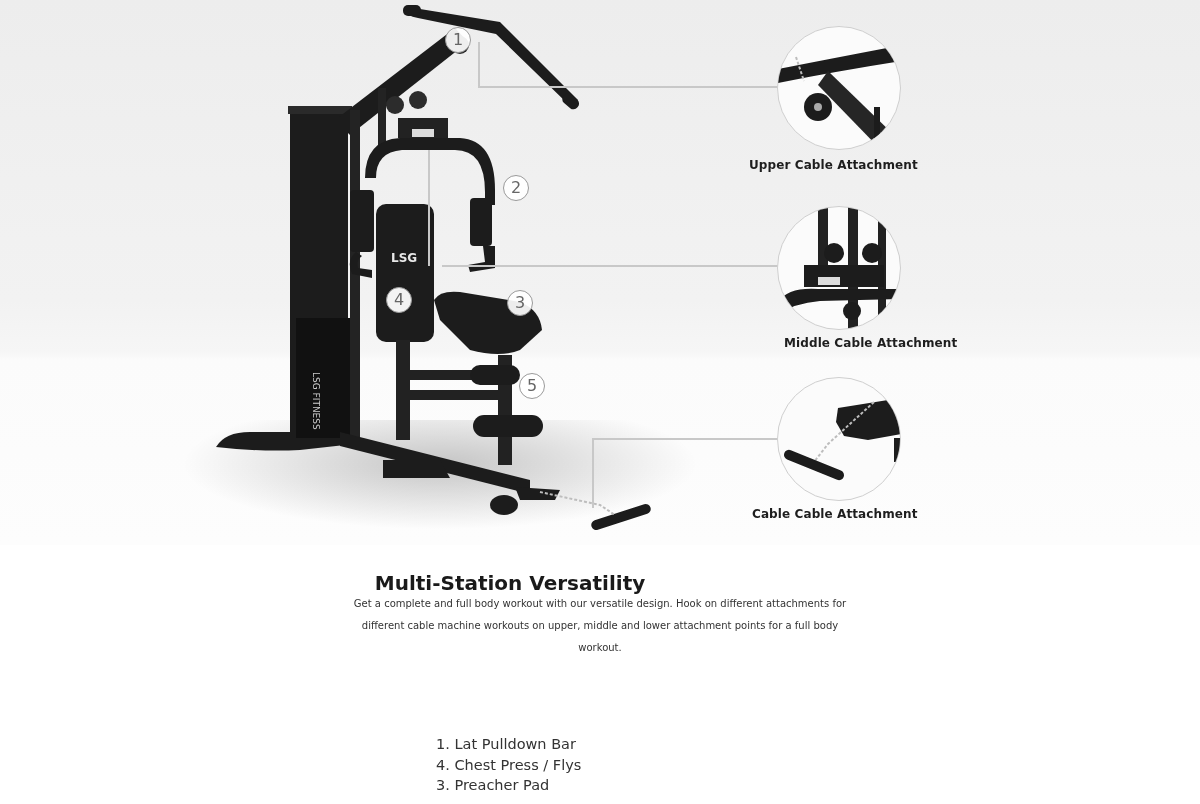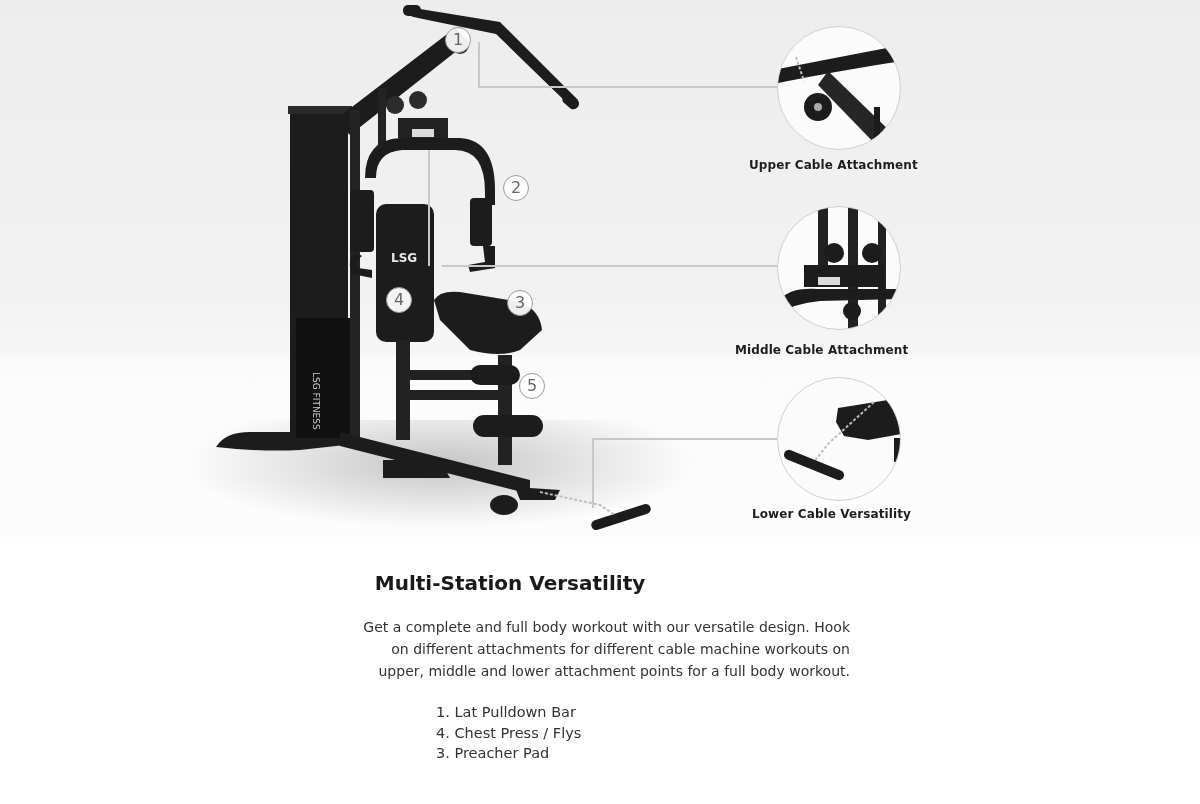--- a/index.html
+++ b/index.html
@@ -36,28 +36,28 @@
     position: absolute; font-size: 12px; font-weight: bold; color: #1e1e1e;
     white-space: nowrap; letter-spacing: 0.1px;
   }
 
   
   .title {
     position: absolute; left: 0; top: 571px; width: 1020px; text-align: center;
     font-size: 20px; font-weight: bold; color: #1a1a1a;
   }
   .desc {
-    position: absolute; left: 350px; top: 616px; width: 500px; text-align: right;
-    font-size: 14px; line-height: 22px; color: #333;
+    position: absolute; left: 350px; top: 593px; width: 500px; text-align: center;
+    font-size: 10px; line-height: 22px; color: #333;
   }
   .features {
     position: absolute; left: 436px; top: 702px; display: flex; gap: 0;
     font-size: 14.5px; line-height: 20.5px; color: #333;
   }
-  .features .col { list-style: none; }
+  .features .col { list-style: none; margin-top: 32px; }
   .features .col1 { width: 172px; }
 </style>
 </head>
 <body>
 
 <div class="hero">
   <div class="floor-shadow"></div>
 
   <svg class="machine" width="1200" height="545" viewBox="0 0 1200 545">
     <g fill="#1c1c1c" stroke="none">
@@ -148,31 +148,31 @@
       <rect x="70" y="0" width="10" height="124" fill="#222"></rect>
       <rect x="100" y="10" width="8" height="110" fill="#222"></rect>
       <circle cx="56" cy="46" r="10" fill="#1c1c1c"></circle>
       <circle cx="94" cy="46" r="10" fill="#1c1c1c"></circle>
       <rect x="26" y="58" width="80" height="22" fill="#1c1c1c"></rect>
       <rect x="40" y="70" width="22" height="8" fill="#dcdcdc"></rect>
       <path d="M0 95 Q10 80 40 82 L124 82 L124 92 L42 94 Q16 96 0 108 Z" fill="#1c1c1c"></path>
       <circle cx="74" cy="104" r="9" fill="#1c1c1c"></circle>
     </svg>
   </div>
-  <div class="detail-label" style="left:735px;top:336px;margin-top:7px;">Middle Cable Attachment</div>
+  <div class="detail-label" style="left:784px;top:336px;">Middle Cable Attachment</div>
 
   <div class="detail" style="left:777px;top:377px;">
     <svg width="124" height="124" viewBox="0 0 124 124">
       <path d="M60 30 L110 22 L124 40 L124 56 L90 62 L66 58 L58 44 Z" fill="#1c1c1c"></path>
       <path d="M96 24 L50 66 L36 84" stroke="#bdbdbd" stroke-width="2" fill="none" stroke-dasharray="3 2"></path>
       <rect x="4" y="82" width="64" height="10" rx="5" fill="#1c1c1c" transform="rotate(22 36 87)"></rect>
       <rect x="116" y="60" width="8" height="24" fill="#1c1c1c"></rect>
     </svg>
   </div>
-  <div class="detail-label" style="left:752px;top:507px;">Lower Cable Versatility</div>
+  <div class="detail-label" style="left:752px;top:507px;">Cable Cable Attachment</div>
 </div>
 
 <h2 class="title">Multi-Station Versatility</h2>
 <p class="desc">Get a complete and full body workout with our versatile design. Hook on different attachments for different cable machine workouts on upper, middle and lower attachment points for a full body workout.</p>
 
 <div class="features">
   <ul class="col col1">
     <li>1. Lat Pulldown Bar</li>
     <li>4. Chest Press / Flys</li>
     <li>3. Preacher Pad</li>

